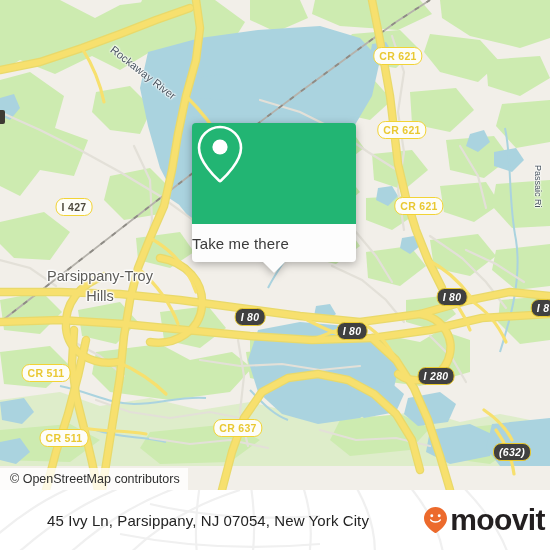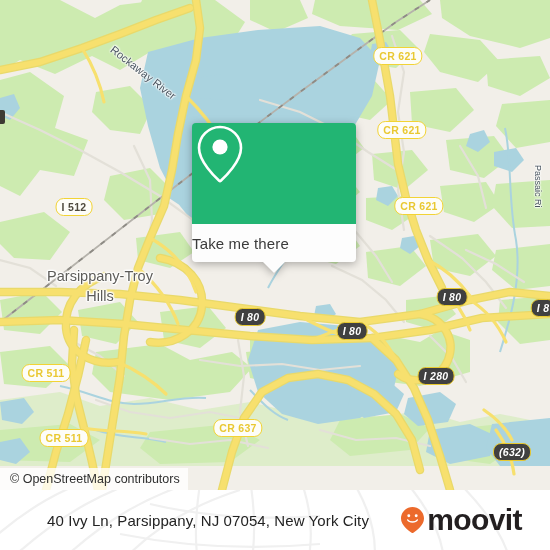--- a/index.html
+++ b/index.html
@@ -80,21 +80,21 @@
   #footer{
     position:absolute;left:0;top:490px;width:550px;height:60px;
     background:#ffffff;overflow:hidden;
     display:flex;align-items:center;justify-content:space-between;
   }
   #footer-watermark{position:absolute;left:0;top:0;width:550px;height:60px;opacity:1;}
   #footer-address{
     position:relative;z-index:2;font-size:15px;color:#232323;
     margin-left:47px;white-space:nowrap;letter-spacing:.1px;
   }
-  #brand{position:relative;z-index:2;display:flex;align-items:center;margin-right:28px;}
+  #brand{position:relative;z-index:2;display:flex;align-items:center;margin-right:5px;}
   #brand-mark{width:23px;height:26px;margin-right:3px;}
   #brand-name{font-size:30px;font-weight:bold;color:#231f20;letter-spacing:-0.6px;line-height:1;}
 </style>
 </head>
 <body>
 
 <div id="app">
 
   <div id="map">
     <svg width="550" height="490" viewBox="0 0 550 490">
@@ -276,21 +276,21 @@
 
     <div class="waterlabel" style="left:112px;top:42px;font-size:11px;transform:rotate(38deg);transform-origin:left center;">Rockaway River</div>
 
     <div class="waterlabel" style="left:538px;top:160px;font-size:9px;transform:rotate(90deg);transform-origin:left center;">Passaic Ri</div>
 
     <div style="position:absolute;left:0px;top:110px;width:5px;height:14px;background:#3d3a33;border-radius:0 2px 2px 0;"></div>
 
     <div class="shield cr" style="left:398px;top:56px;">CR 621</div>
     <div class="shield cr" style="left:402px;top:130px;">CR 621</div>
     <div class="shield cr" style="left:419px;top:206px;">CR 621</div>
-    <div class="shield intw" style="left:74px;top:207px;">I 512</div>
+    <div class="shield intw" style="left:74px;top:207px;">I 427</div>
     <div class="shield int" style="left:250px;top:317px;">I 80</div>
     <div class="shield int" style="left:352px;top:331px;">I 80</div>
     <div class="shield int" style="left:452px;top:297px;">I 80</div>
     <div class="shield int" style="left:543px;top:308px;">I 8</div>
     <div class="shield int" style="left:436px;top:376px;">I 280</div>
     <div class="shield cr" style="left:46px;top:373px;">CR 511</div>
     <div class="shield cr" style="left:64px;top:438px;">CR 511</div>
     <div class="shield cr" style="left:238px;top:428px;">CR 637</div>
     <div class="shield int" style="left:512px;top:452px;">(632)</div>
 
@@ -323,21 +323,21 @@
         <path d="M300,-12 C310,14 314,42 308,72"></path>
         <path d="M352,-10 C368,16 378,44 374,74"></path>
         <path d="M406,-8 C428,18 444,46 444,76"></path>
         <path d="M460,-6 C486,20 506,48 512,78"></path>
         <path d="M200,-6 C196,20 194,46 198,72"></path>
         <path d="M150,14 C200,26 260,30 320,26"></path>
         <path d="M120,44 C180,56 250,60 320,54"></path>
       </g>
     </svg>
 
-    <div id="footer-address">40 Ivy Ln, Parsippany, NJ 07054, New York City</div>
+    <div id="footer-address">45 Ivy Ln, Parsippany, NJ 07054, New York City</div>
 
     <div id="brand">
       <svg id="brand-mark" viewBox="0 0 46 52">
         <path d="M23 0 C10.3 0 0 10.3 0 23 C0 36 14.5 47 21.3 51.4 C22.3 52.1 23.7 52.1 24.7 51.4 C31.5 47 46 36 46 23 C46 10.3 35.7 0 23 0 Z" fill="#ec6a2c"></path>
         <circle cx="15.6" cy="17.5" r="2.9" fill="#ffffff"></circle>
         <circle cx="30.4" cy="17.5" r="2.9" fill="#ffffff"></circle>
         <path d="M13.5 26 C16.5 31.5 29.5 31.5 32.5 26" stroke="#ffffff" stroke-width="3.1" fill="none" stroke-linecap="round"></path>
       </svg>
       <span id="brand-name">moovit</span>
     </div>

